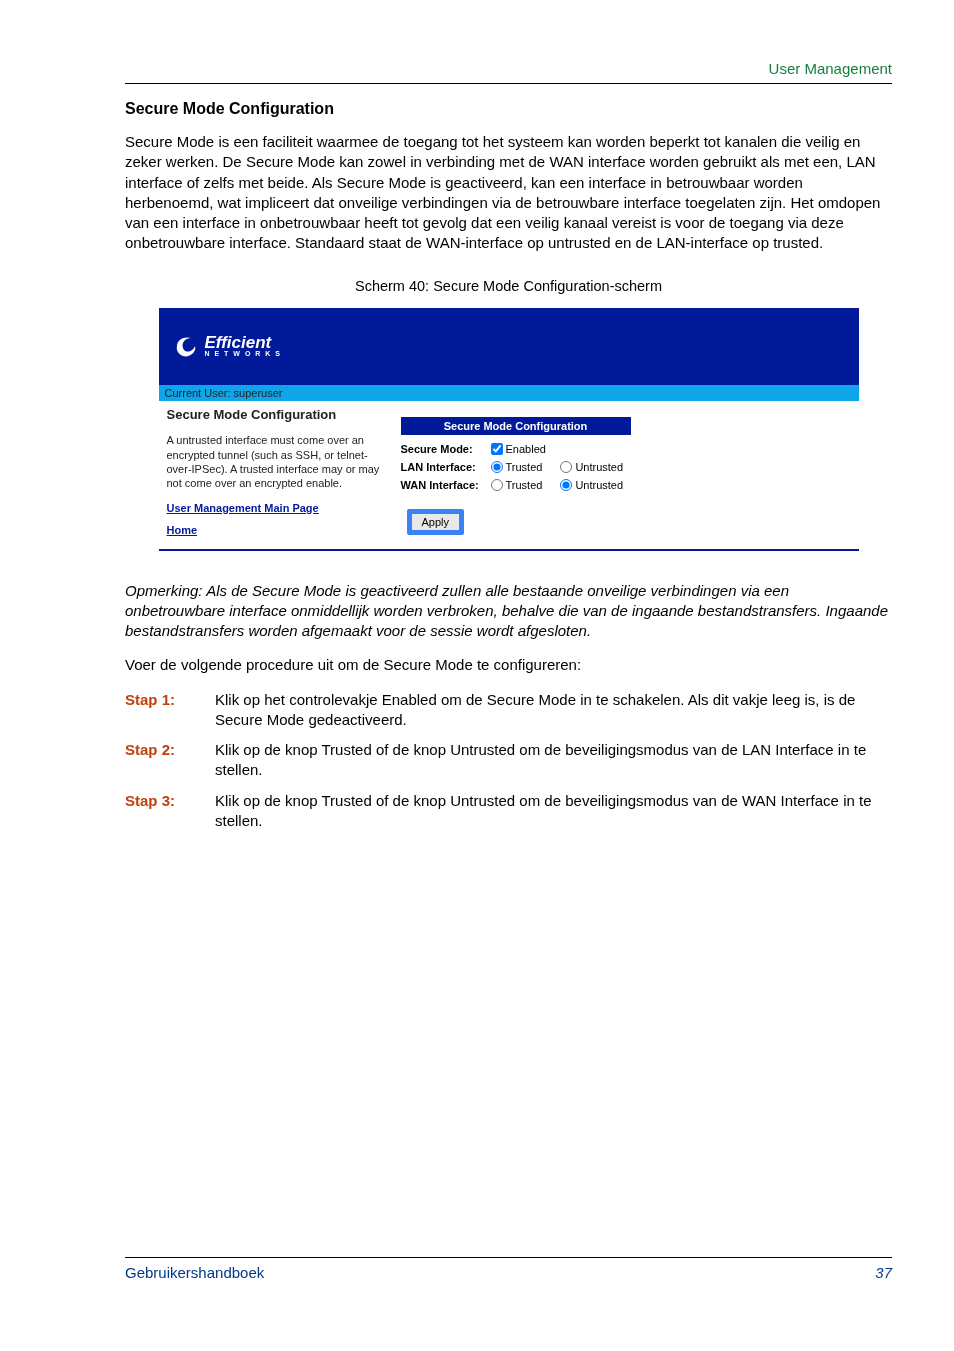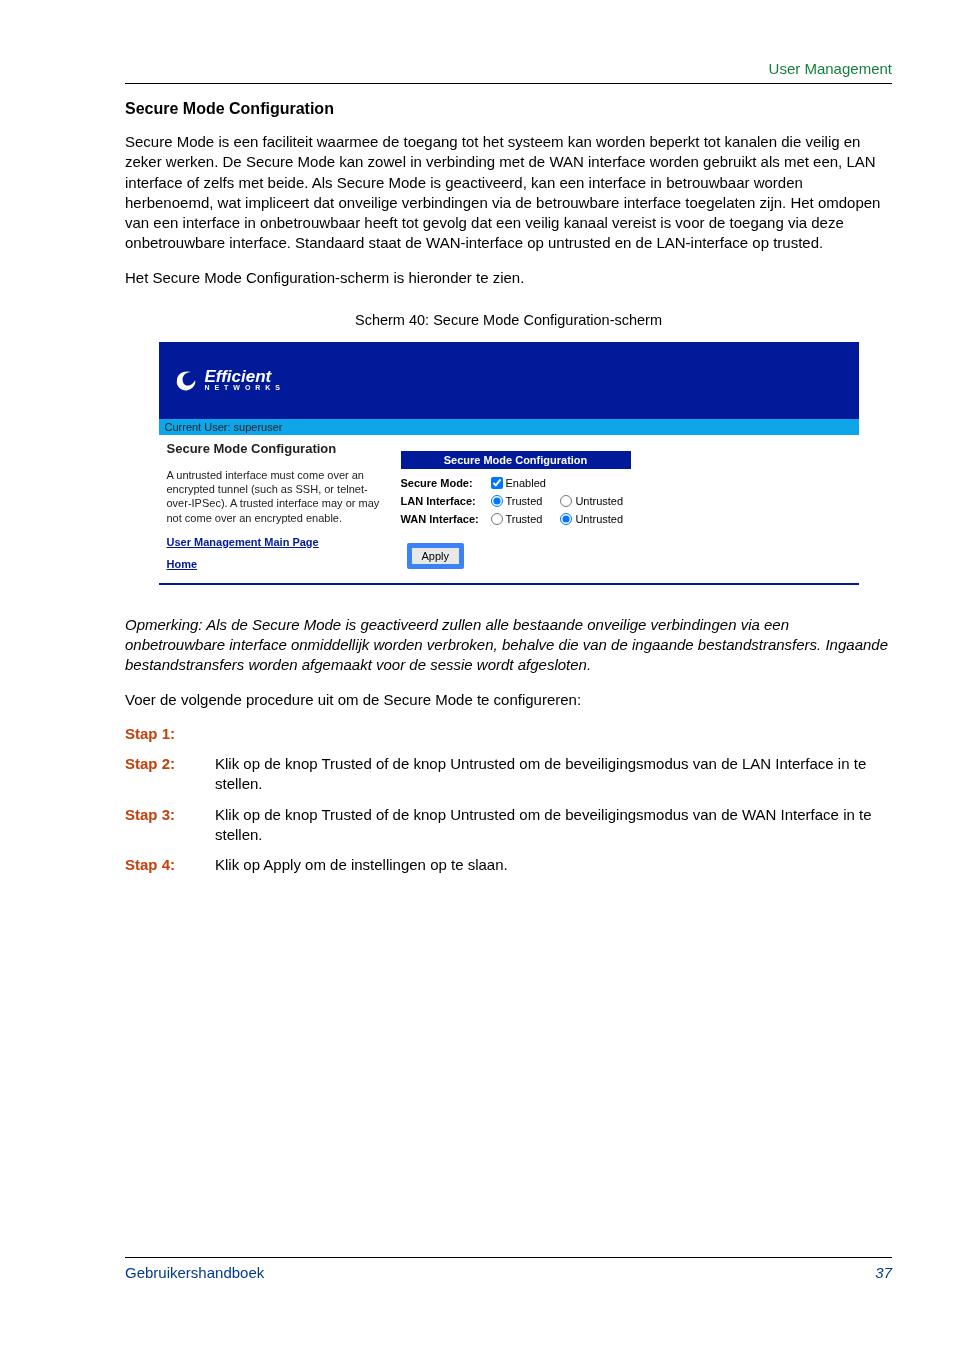--- a/index.html
+++ b/index.html
@@ -164,21 +164,20 @@
 </head>
 <body>
 
 <div class="page">
   <div class="header-right">User Management</div>
   <hr class="hr-top">
 
   <div class="section-title">Secure Mode Configuration</div>
 
   <p class="body-text">Secure Mode is een faciliteit waarmee de toegang tot het systeem kan worden beperkt tot kanalen die veilig en zeker werken. De Secure Mode kan zowel in verbinding met de WAN interface worden gebruikt als met een, LAN interface of zelfs met beide. Als Secure Mode is geactiveerd, kan een interface in betrouwbaar worden herbenoemd, wat impliceert dat onveilige verbindingen via de betrouwbare interface toegelaten zijn. Het omdopen van een interface in onbetrouwbaar heeft tot gevolg dat een veilig kanaal vereist is voor de toegang via deze onbetrouwbare interface. Standaard staat de WAN-interface op untrusted en de LAN-interface op trusted.</p>
-  <p class="body-text">Het Secure Mode Configuration-scherm is hieronder te zien.</p>
 
   <div class="caption">Scherm 40: Secure Mode Configuration-scherm</div>
 
   <div class="screenshot">
     <div class="shot-header">
       <div class="logo">
         <svg width="28" height="24" viewBox="0 0 28 24">
           <path d="M4 12 C4 5 12 2 18 4 C13 4 8 8 10 14 C12 20 20 18 22 12 C24 18 16 24 10 22 C5 20 3 16 4 12 Z" fill="#fff"></path>
         </svg>
         <div class="logo-text">
@@ -238,32 +237,29 @@
       </div>
     </div>
   </div>
 
   <p class="note">Opmerking: Als de Secure Mode is geactiveerd zullen alle bestaande onveilige verbindingen via een onbetrouwbare interface onmiddellijk worden verbroken, behalve die van de ingaande bestandstransfers. Ingaande bestandstransfers worden afgemaakt voor de sessie wordt afgesloten.</p>
   <p class="body-text">Voer de volgende procedure uit om de Secure Mode te configureren:</p>
 
   <div class="steps">
     <div class="step-row">
       <div class="step-label">Stap 1:</div>
+      <div class="step-text">Klik op het controlevakje Enabled om de Secure Mode in te schakelen. Als dit vakje leeg is, is de Secure Mode gedeactiveerd.</div>
     </div>
     <div class="step-row">
       <div class="step-label">Stap 2:</div>
       <div class="step-text">Klik op de knop Trusted of de knop Untrusted om de beveiligingsmodus van de LAN Interface in te stellen.</div>
     </div>
     <div class="step-row">
       <div class="step-label">Stap 3:</div>
       <div class="step-text">Klik op de knop Trusted of de knop Untrusted om de beveiligingsmodus van de WAN Interface in te stellen.</div>
-    </div>
-    <div class="step-row">
-      <div class="step-label">Stap 4:</div>
-      <div class="step-text">Klik op Apply om de instellingen op te slaan.</div>
     </div>
   </div>
 
   <div class="footer">
     <hr class="hr-bottom">
     <div class="footer-line">
       <span>Gebruikershandboek</span>
       <span class="footer-right">37</span>
     </div>
   </div>

